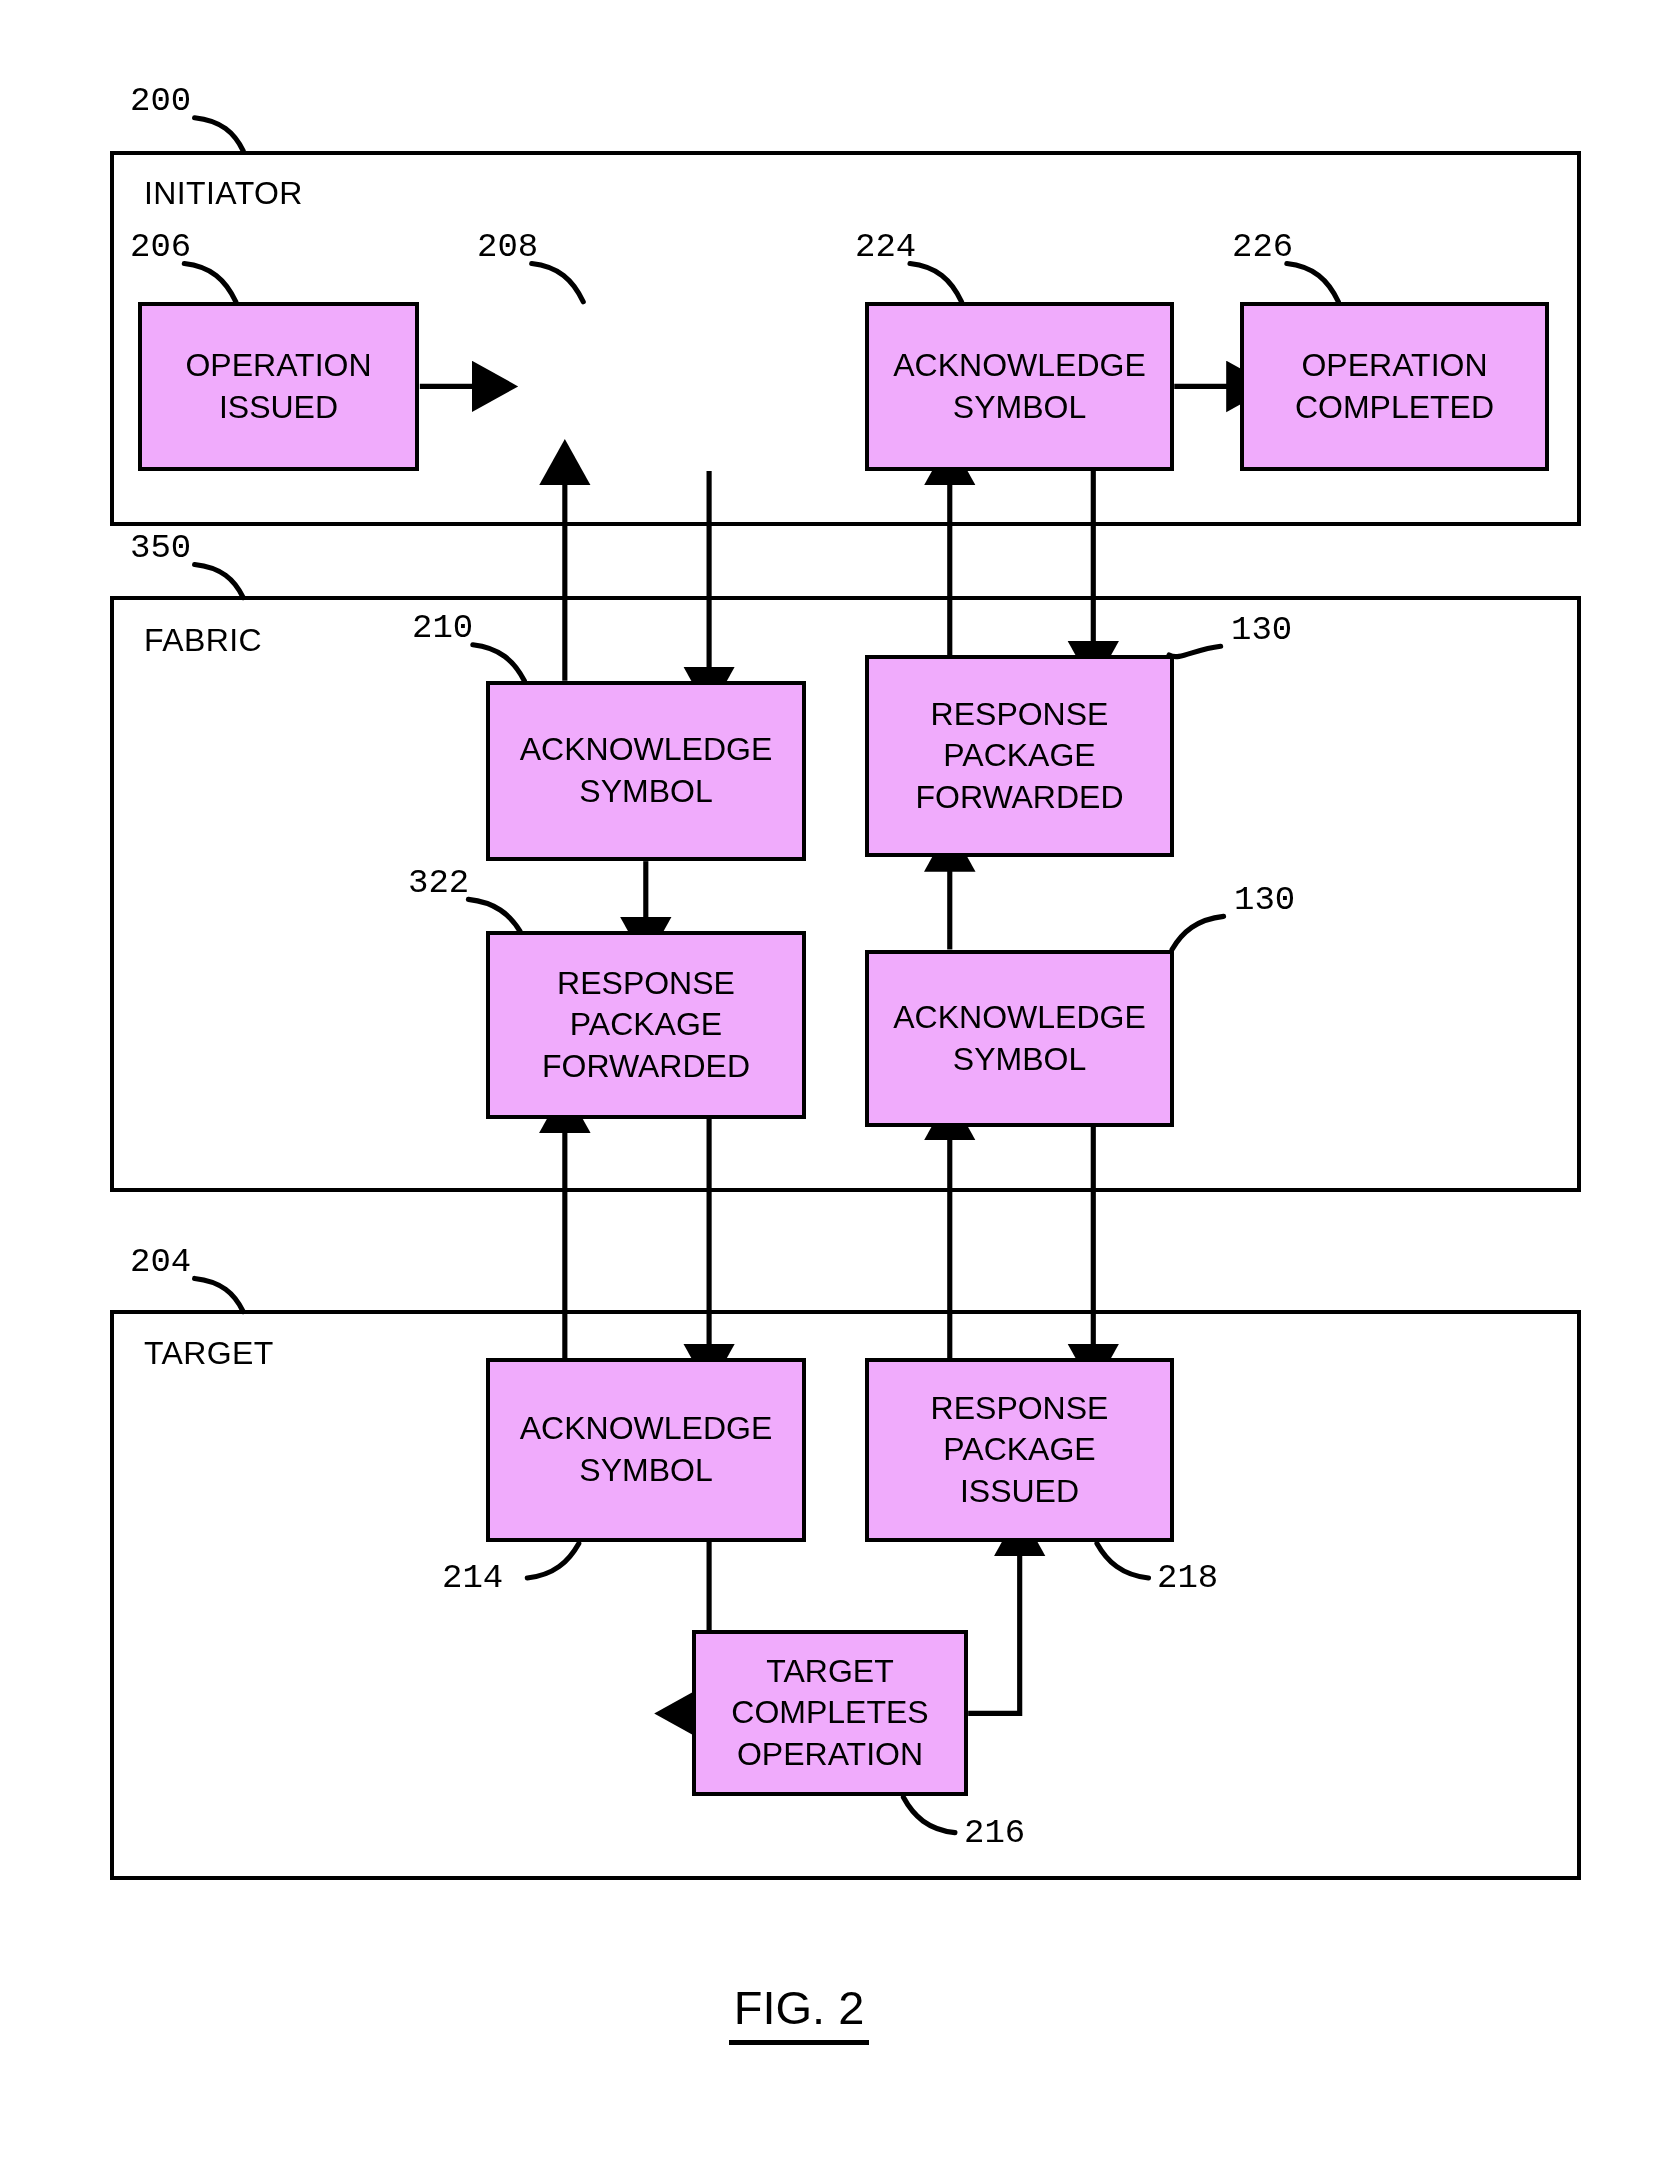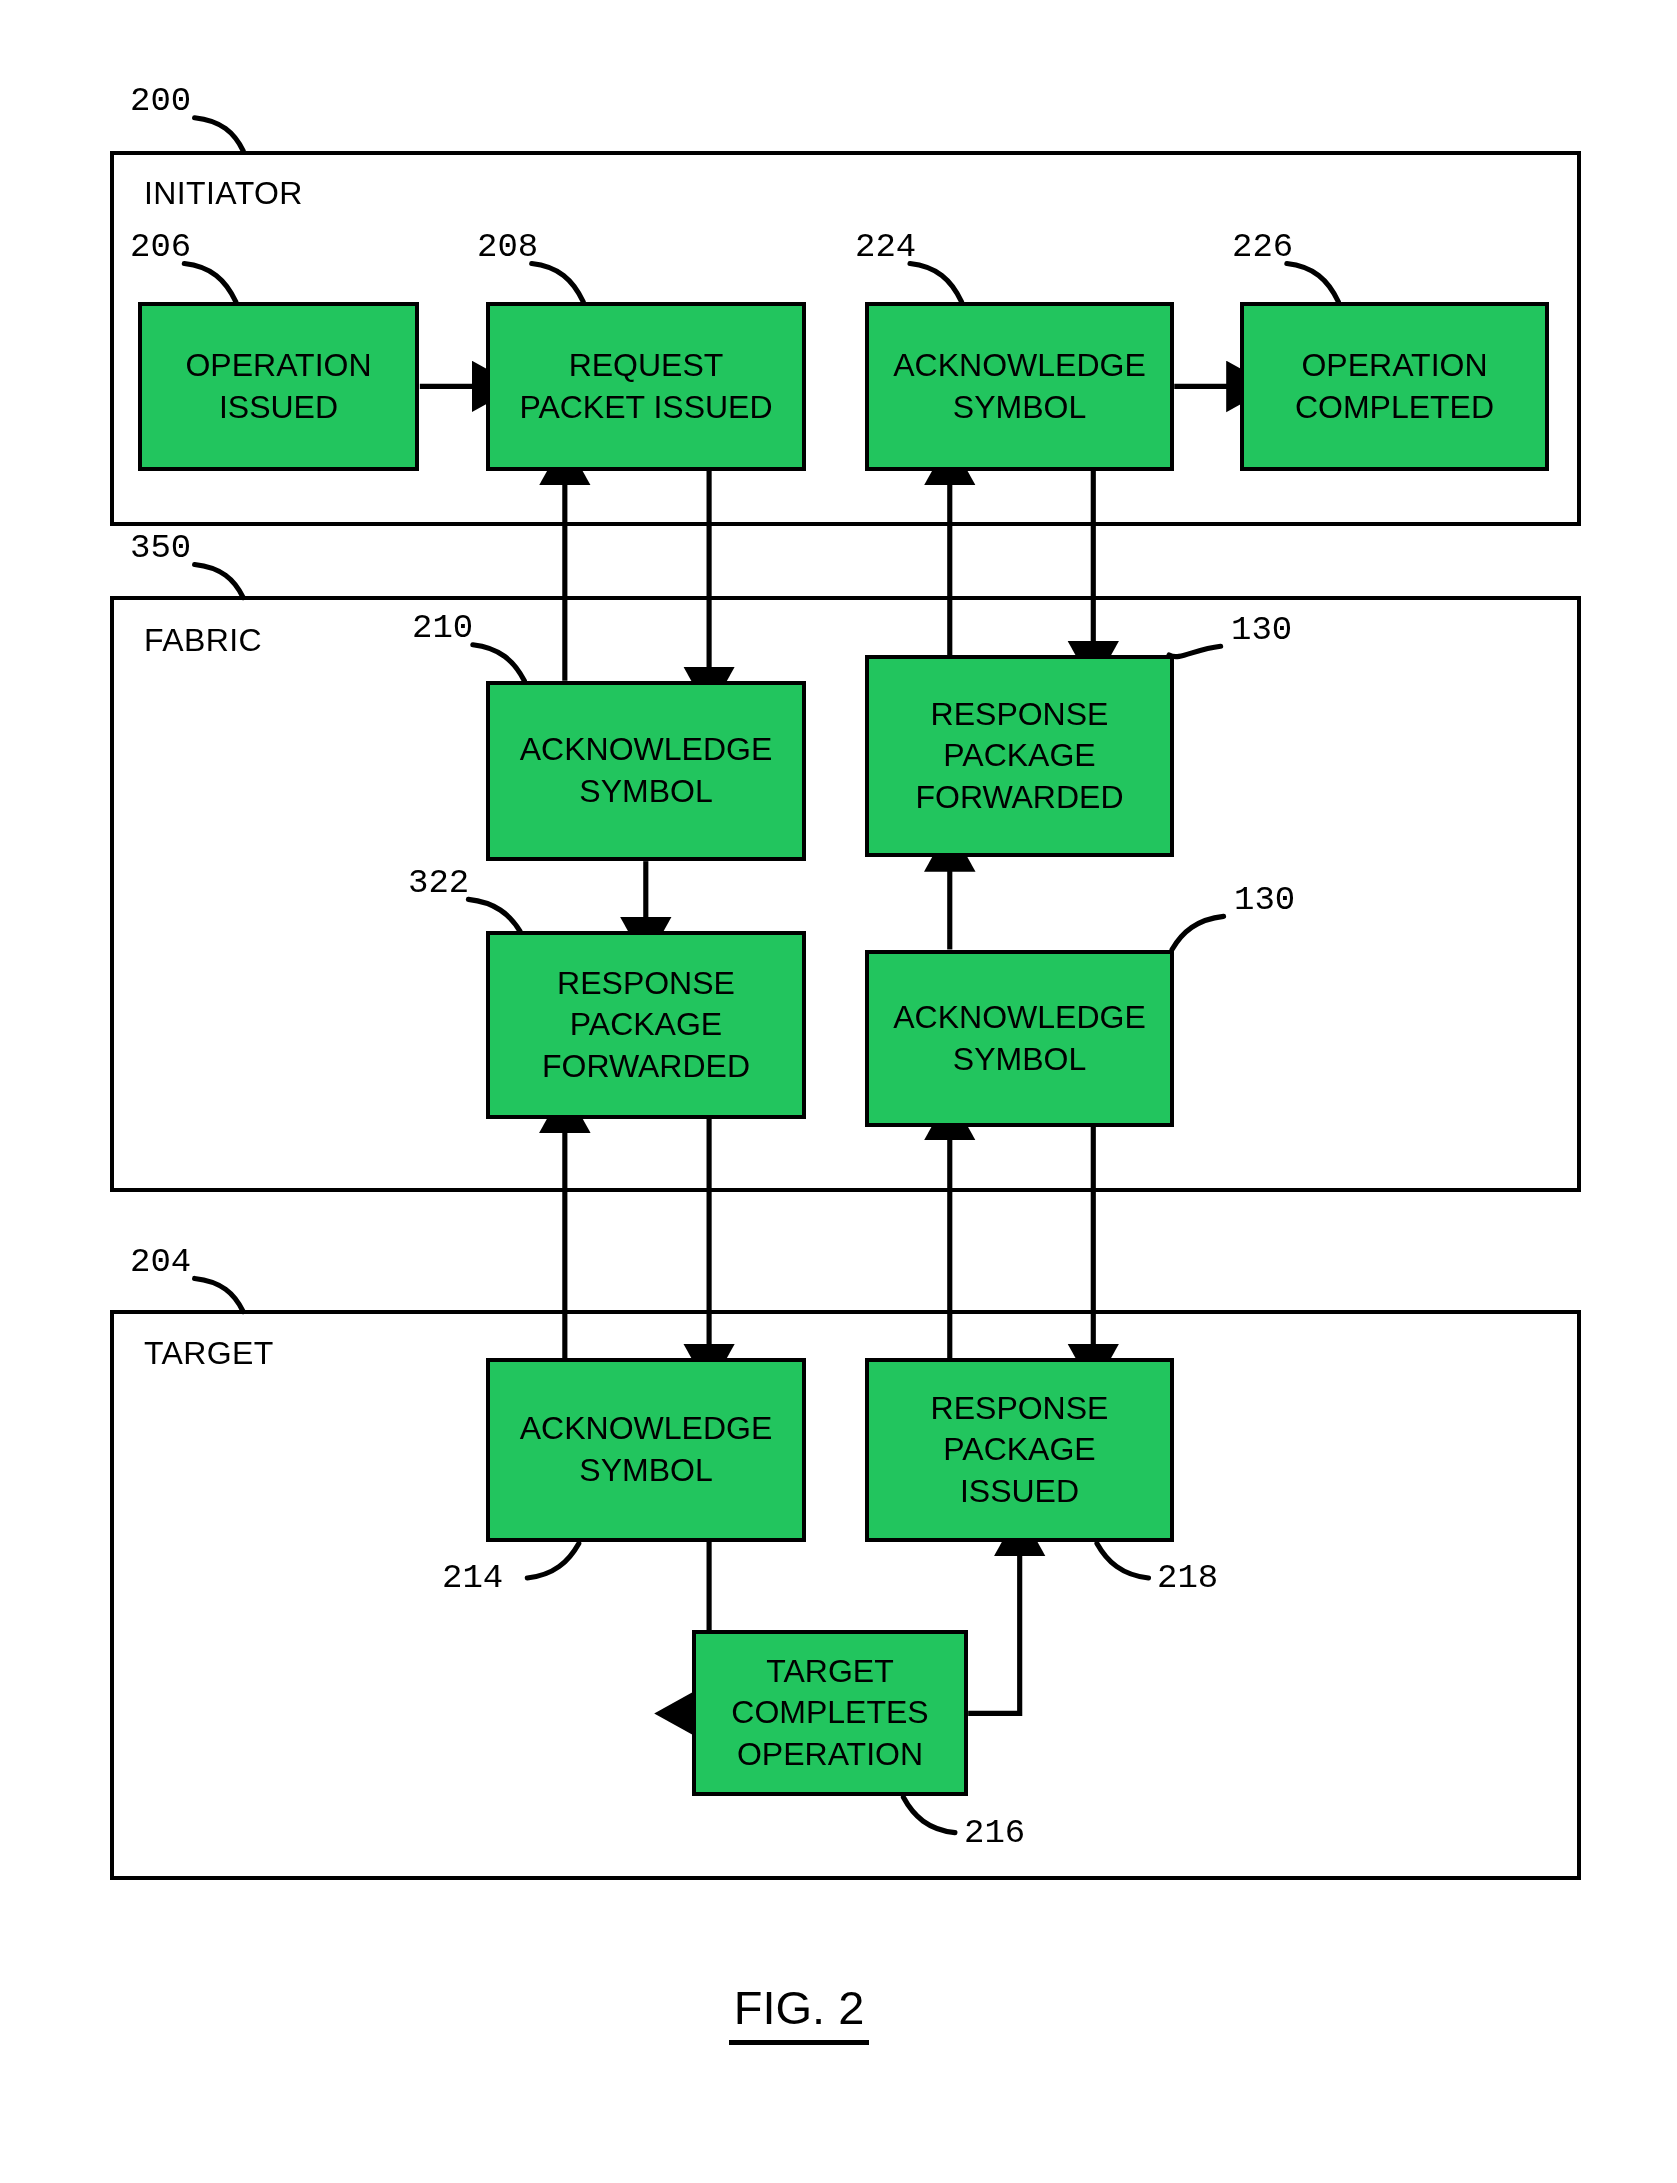--- a/index.html
+++ b/index.html
@@ -1,21 +1,21 @@
 <!DOCTYPE html>
 <html style="font-size:11.8px"><head>
 <meta charset="utf-8">
 <style>
   html,body{margin:0;padding:0;background:#ffffff;}
   body{width:1678px;height:2183px;font-family:"Liberation Sans",sans-serif;}
   #stage{position:relative;width:1678px;height:2183px;overflow:hidden;background:#fff;}
   svg#wire{position:absolute;left:0;top:0;width:1678px;height:2183px;}
   .container-box{position:absolute;border:4.4px solid #000;background:transparent;box-sizing:border-box;}
   .container-label{position:absolute;font-size:32px;color:#000;letter-spacing:0.4px;white-space:nowrap;}
-  .node{position:absolute;border:4.4px solid #000;background:#22c55e;box-sizing:border-box;
+  .node{position:absolute;border:4.4px solid #000;background:#f0abfc;box-sizing:border-box;
         display:flex;align-items:center;justify-content:center;text-align:center;}
   .node .ntext{font-size:32px;line-height:1.30;color:#000;padding:0 5.9px;white-space:pre-line;}
   .ref{position:absolute;font-size:34px;color:#000;white-space:nowrap;font-family:Liberation Mono, monospace;}
   .figcap{position:absolute;left:0;width:1598px;text-align:center;font-size:47px;color:#000;}
   .figcap span{border-bottom:5.2px solid #000;padding:0 4.4px 5.9px 4.4px;}
 </style>
 </head>
 <body>
 
 <div id="stage">
@@ -64,24 +64,20 @@
   <div class="container-label" style="left:144px;top:622px;">FABRIC</div>
 
   <div class="container-box" style="left:110px;top:1310px;width:1471px;height:570px;"></div>
   <div class="container-label" style="left:144px;top:1335px;">TARGET</div>
 
   <div class="node" style="left:138px;top:302px;width:281px;height:169px;">
     <div class="ntext">OPERATION
 ISSUED</div>
   </div>
 
-  <div class="node" style="left:486px;top:302px;width:320px;height:169px;">
-    <div class="ntext">REQUEST
-PACKET ISSUED</div>
-  </div>
 
   <div class="node" style="left:865px;top:302px;width:309px;height:169px;">
     <div class="ntext">ACKNOWLEDGE
 SYMBOL</div>
   </div>
 
   <div class="node" style="left:1240px;top:302px;width:309px;height:169px;">
     <div class="ntext">OPERATION
 COMPLETED</div>
   </div>

